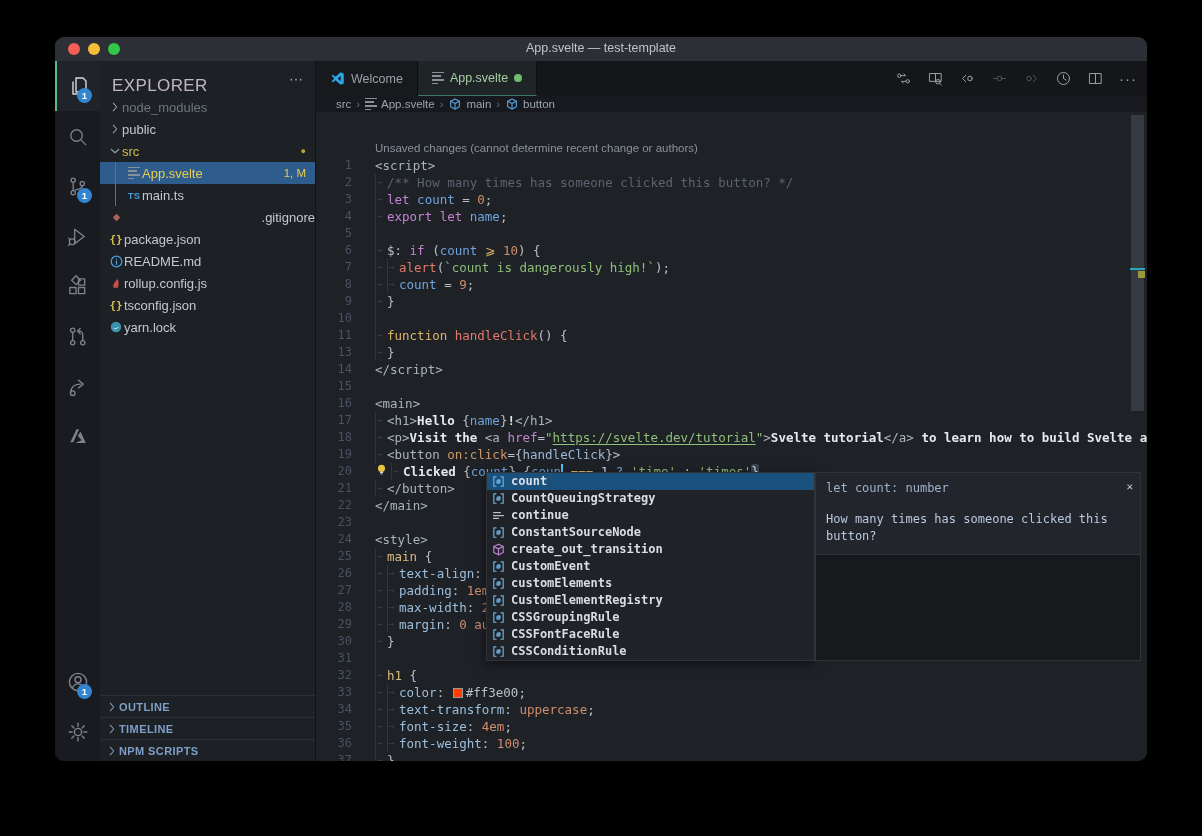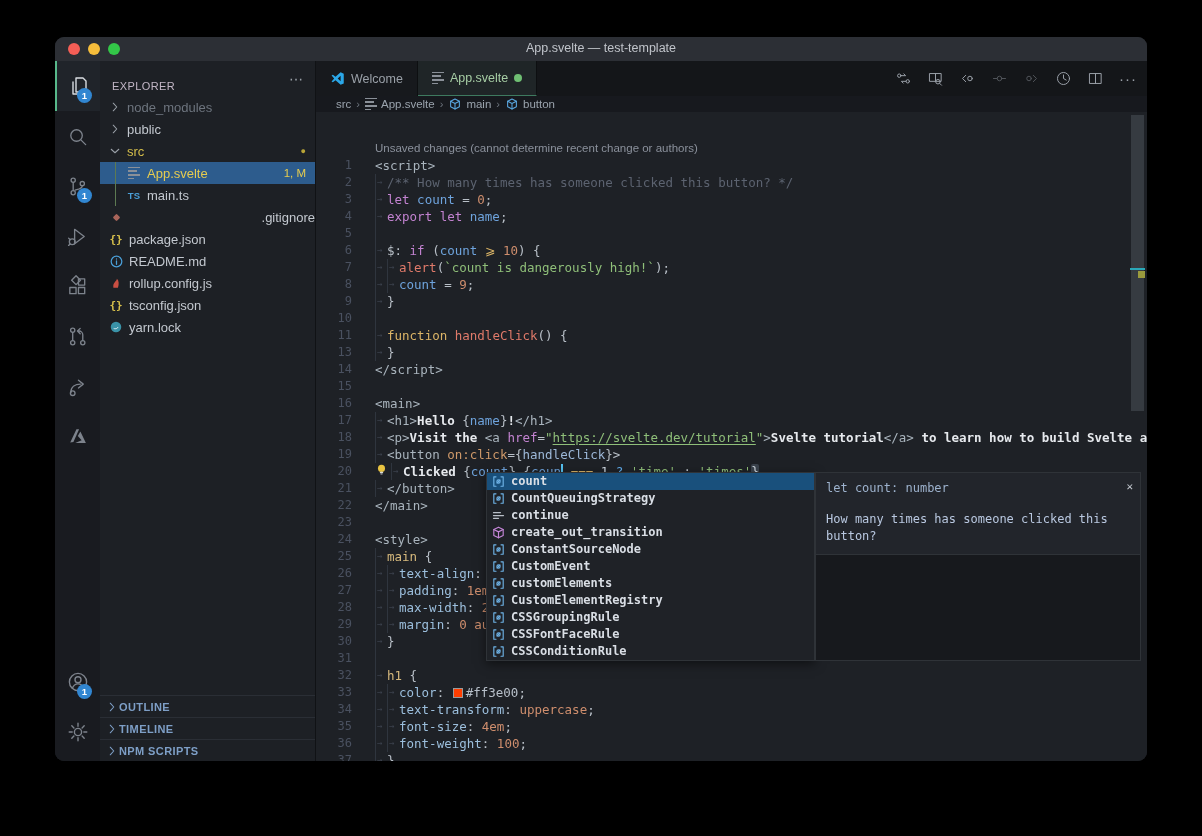--- a/index.html
+++ b/index.html
@@ -18,25 +18,25 @@
   .activitybar { position:absolute; left:0; top:24px; bottom:0; width:45px; background:#191b20; }
   .act-item { position:relative; width:45px; height:50px; display:flex; align-items:center; justify-content:center; color:#7d838c; }
   .act-item.active { color:#d9dde2; border-left:2px solid #58b98b; background:#20242a; }
   .act-item .badge, .tree-badge-circle { position:absolute; right:8px; bottom:8px; min-width:15px; height:15px;
     border-radius:8px; background:#3186d1; color:#fff; font-size:9.5px; font-weight:700;
     display:flex; align-items:center; justify-content:center; padding:0 3px; }
   .act-bottom { position:absolute; bottom:4px; left:0; width:45px; }
   
   .sidebar { position:absolute; left:45px; top:24px; bottom:0; width:216px; background:#1d2025; border-right:1px solid #101215; }
   .sb-header { height:35px; display:flex; align-items:center; padding:0 12px; }
-  .sb-header .t { font-size:11px; letter-spacing:.4px; color:#c2b6c6;margin-top:15px; }
+  .sb-header .t { font-size:17px; letter-spacing:.4px; color:#c2b6c6;margin-top:15px; }
   .sb-header .dots { margin-left:auto; color:#9aa0a8; font-size:14px; }
   .tree-root { height:22px; display:flex; align-items:center; gap:3px; padding-left:4px;
     font-size:11px; font-weight:700; letter-spacing:.3px; color:#a3b8d2; }
-  .tree-row { position:relative; height:22px; display:flex; align-items:center; gap:5px;
+  .tree-row { position:relative; height:22px; display:flex; align-items:center; 
     font-size:13px; color:#c3c8cf; }
   .tree-row.sel { background:#2d5c8d; }
   .tree-row .lbl { white-space:nowrap; }
   .tree-row .chev { display:flex; color:#9aa0a8; }
   .tree-row .fic { width:16px; display:flex; justify-content:center; align-items:center; flex:none; }
   .tree-row .right { margin-left:auto; margin-right:9px; font-size:11.5px; }
   .guide2 { position:absolute; left:15px; top:0; bottom:0; border-left:1px solid #5d7a52; }
   .sections { position:absolute; left:0; bottom:0; width:100%; }
   .section { height:22px; display:flex; align-items:center; padding-left:5px;
     border-top:1px solid #2a2e35; font-size:11px; font-weight:700; letter-spacing:.4px; color:#7e9fc7; }
@@ -620,36 +620,36 @@
           <div class="sg-row">
             <span class="sic">
               <svg width="15" height="15" viewBox="0 0 24 24" fill="none" stroke="#b9bfc8" stroke-width="2" stroke-linecap="round" stroke-linejoin="round">
                 <path d="M4 7.5h11M4 12h16M4 16.5h8"></path>
               </svg>
             </span>
             <span>continue</span>
           </div>
           <div class="sg-row">
             <span class="sic">
+              <svg width="15" height="15" viewBox="0 0 24 24" fill="none" stroke="#6fb4e8" stroke-width="1.8" stroke-linecap="round" stroke-linejoin="round">
+                <path d="M8 4.5H4.5v15H8M16 4.5h3.5v15H16"></path>
+                <circle cx="12" cy="12" r="2.6"></circle>
+                <path d="M9.6 14.4l4.8-4.8"></path>
+              </svg>
+            </span>
+            <span>ConstantSourceNode</span>
+          </div>
+          <div class="sg-row">
+            <span class="sic">
               <svg width="15" height="15" viewBox="0 0 24 24" fill="none" stroke="#c586d9" stroke-width="1.8" stroke-linecap="round" stroke-linejoin="round">
                 <path d="M12 3.5l7.5 3.8v9.4L12 20.5l-7.5-3.8V7.3z"></path>
                 <path d="M4.5 7.3L12 11l7.5-3.7M12 11v9.5"></path>
               </svg>
             </span>
             <span>create_out_transition</span>
-          </div>
-          <div class="sg-row">
-            <span class="sic">
-              <svg width="15" height="15" viewBox="0 0 24 24" fill="none" stroke="#6fb4e8" stroke-width="1.8" stroke-linecap="round" stroke-linejoin="round">
-                <path d="M8 4.5H4.5v15H8M16 4.5h3.5v15H16"></path>
-                <circle cx="12" cy="12" r="2.6"></circle>
-                <path d="M9.6 14.4l4.8-4.8"></path>
-              </svg>
-            </span>
-            <span>ConstantSourceNode</span>
           </div>
           <div class="sg-row">
             <span class="sic">
               <svg width="15" height="15" viewBox="0 0 24 24" fill="none" stroke="#6fb4e8" stroke-width="1.8" stroke-linecap="round" stroke-linejoin="round">
                 <path d="M8 4.5H4.5v15H8M16 4.5h3.5v15H16"></path>
                 <circle cx="12" cy="12" r="2.6"></circle>
                 <path d="M9.6 14.4l4.8-4.8"></path>
               </svg>
             </span>
             <span>CustomEvent</span>

